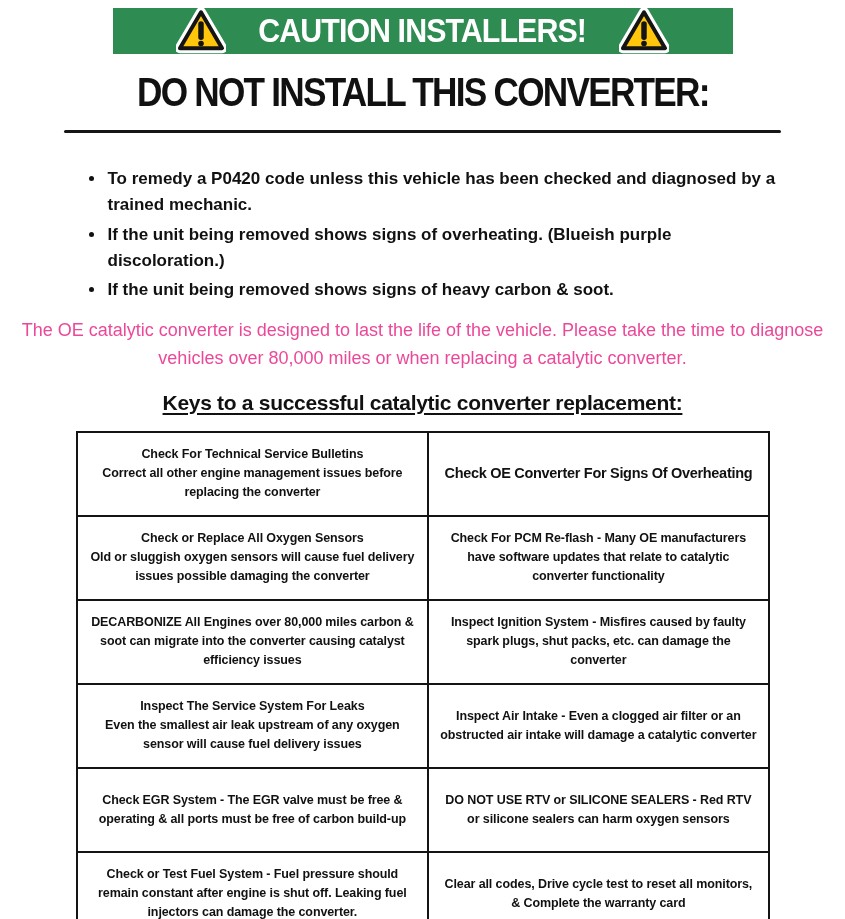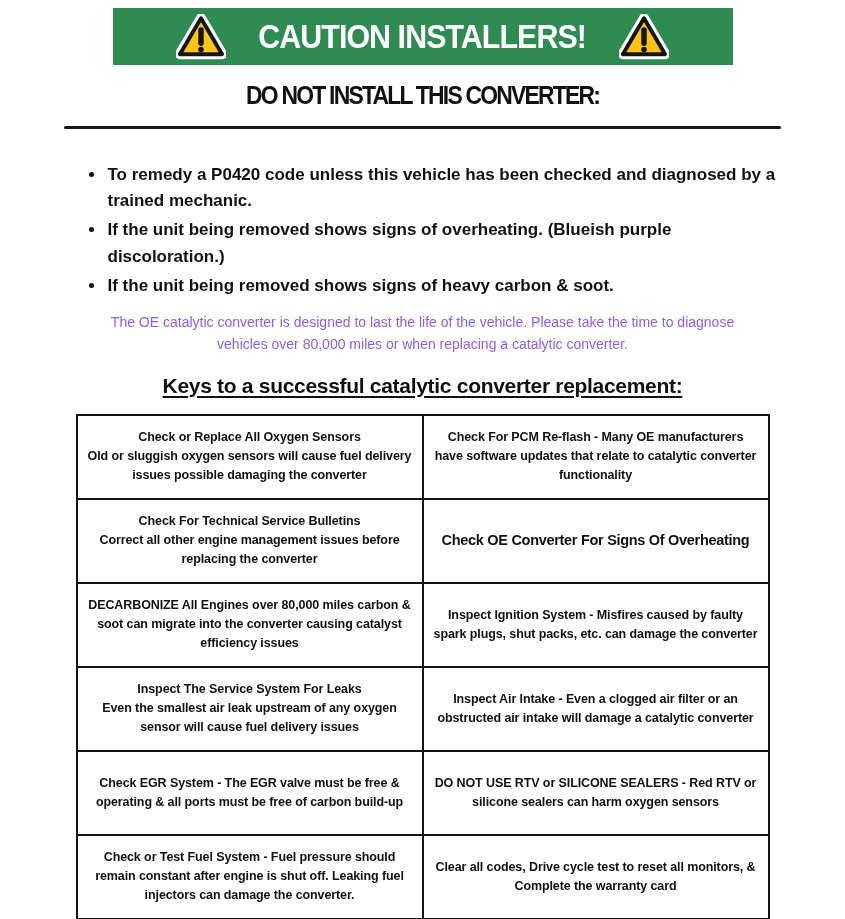--- a/index.html
+++ b/index.html
@@ -2,46 +2,46 @@
 <html><head>
 <meta charset="utf-8">
 <style>
   html,body{margin:0;padding:0;}
   body{
     width:845px;height:919px;background:#ffffff;
     font-family:"Liberation Sans", sans-serif;color:#111;
     overflow:hidden;
   }
   .banner{
-    width:620px;height:57px;margin:8px auto 16px;
+    width:620px;height:46px;margin:8px auto 16px;
     background:#2E8C52;
     display:flex;align-items:center;justify-content:center;gap:18px;
   }
   .banner-text{
     color:#ffffff;font-weight:bold;font-size:33px;letter-spacing:-1px;
     display:inline-block;transform:scaleX(0.92);white-space:nowrap;
   }
   .tri{display:inline-block;line-height:0;}
   .tri svg{display:block;}
   h1.title{
-    text-align:center;margin:14px 0 0;font-size:26px;font-weight:bold;
+    text-align:center;margin:14px 0 0;font-size:40px;font-weight:bold;
     letter-spacing:-2px;line-height:1.1;
   }
   h1.title .squeeze{display:inline-block;transform:scaleX(0.88);white-space:nowrap;}
   .rule{
     width:717px;height:3px;background:#161616;margin:16px auto 0;border-radius:2px;
   }
   ul.warnings{
     width:672px;margin:33px auto 0;padding-left:38px;
     font-weight:bold;font-size:17px;line-height:1.55;list-style:disc;
   }
   ul.warnings li{margin:0 0 3px 0;padding-left:2px;}
   .note{
-    margin:12px auto 0;text-align:center;font-size:14px;line-height:1.58;
-    color:#8b5cf6;font-weight:normal;
+    margin:12px auto 0;text-align:center;font-size:18px;line-height:1.58;
+    color:#ec4899;font-weight:normal;
   }
   .note .pline{white-space:nowrap;}
   h2.keys{
     text-align:center;margin:18px 0 0;font-size:21px;font-weight:bold;
     text-decoration:underline;text-decoration-thickness:2px;text-underline-offset:3px;
     letter-spacing:-0.3px;
   }
   table.keys-table{
     width:694px;margin:16px auto 0;border-collapse:collapse;table-layout:fixed;
   }
@@ -93,30 +93,30 @@
   <div class="note">
     <div class="pline">The OE catalytic converter is designed to last the life of the vehicle. Please take the time to diagnose</div>
     <div class="pline">vehicles over 80,000 miles or when replacing a catalytic converter.</div>
   </div>
 
   <h2 class="keys">Keys to a successful catalytic converter replacement:</h2>
 
   <table class="keys-table">
     <tbody>
       <tr>
+        <td>Check For Technical Service Bulletins
+Correct all other engine management issues before
+replacing the converter</td>
+        <td class="cell-lg">Check OE Converter For Signs Of Overheating</td>
+      </tr>
+      <tr>
         <td>Check or Replace All Oxygen Sensors
 Old or sluggish oxygen sensors will cause fuel delivery
 issues possible damaging the converter</td>
         <td>Check For PCM Re-flash - Many OE manufacturers have software updates that relate to catalytic converter functionality</td>
-      </tr>
-      <tr>
-        <td>Check For Technical Service Bulletins
-Correct all other engine management issues before
-replacing the converter</td>
-        <td class="cell-lg">Check OE Converter For Signs Of Overheating</td>
       </tr>
       <tr>
         <td>DECARBONIZE All Engines over 80,000 miles carbon &amp; soot can migrate into the converter causing catalyst efficiency issues</td>
         <td>Inspect Ignition System - Misfires caused by faulty spark plugs, shut packs, etc. can damage the converter</td>
       </tr>
       <tr>
         <td>Inspect The Service System For Leaks
 Even the smallest air leak upstream of any oxygen
 sensor will cause fuel delivery issues</td>
         <td>Inspect Air Intake - Even a clogged air filter or an obstructed air intake will damage a catalytic converter</td>

